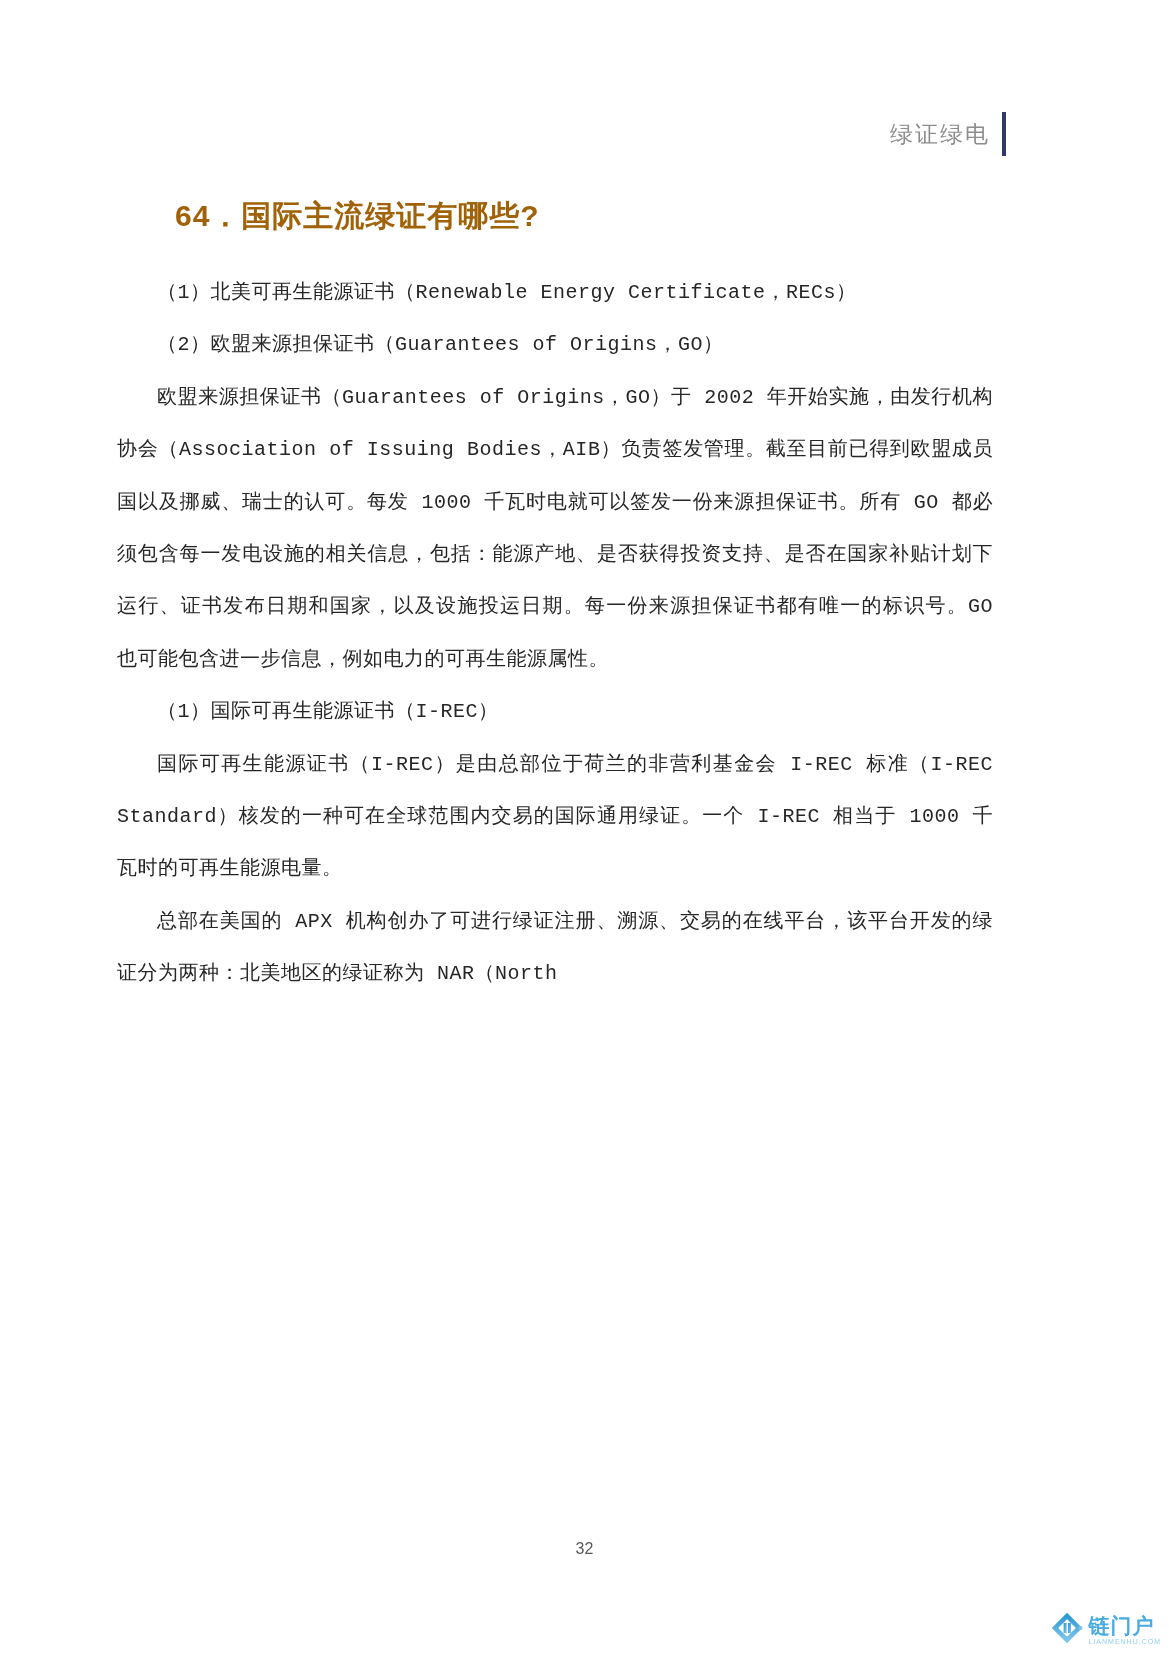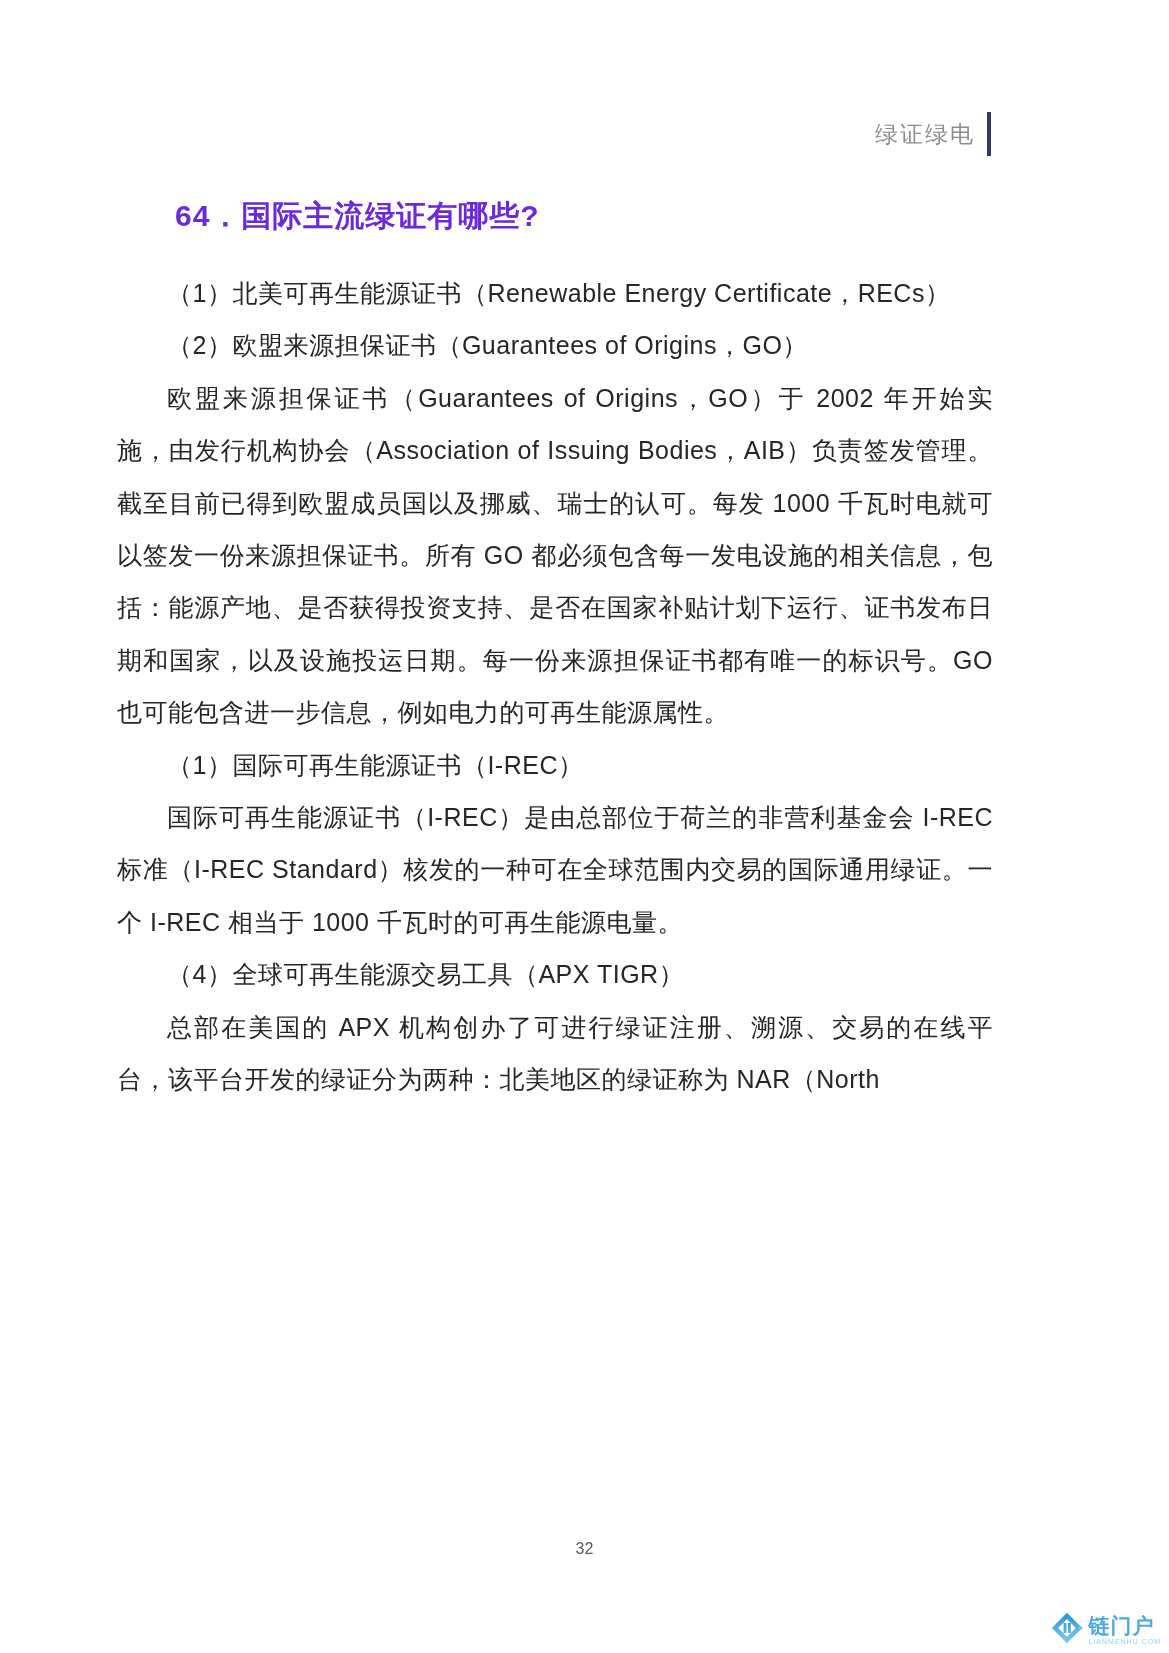--- a/index.html
+++ b/index.html
@@ -13,21 +13,21 @@
     height: 1653px;
     background: #ffffff;
     overflow: hidden;
     font-family: "Liberation Sans", "DejaVu Sans", sans-serif;
   }
   
   .running-header {
     position: absolute;
     top: 112px;
     left: 0;
-    right: 178px;
+    right: 163px;
     display: flex;
     justify-content: flex-end;
     align-items: center;
     gap: 12px;
   }
   .running-header .label {
     font-size: 23px;
     letter-spacing: 2px;
     color: #8c8c8c;
   }
@@ -40,34 +40,35 @@
   .content {
     position: absolute;
     left: 117px;
     width: 876px;
     top: 196px;
   }
   .section-title {
     margin: 0 0 0 58px;
     font-size: 30px;
     font-weight: bold;
-    color: #6d28d9;
+    color: #a16207;
     letter-spacing: 1px;
   }
   .body-text {
     margin-top: 30px;
   }
   .body-text p {
     margin: 0;
-    font-size: 25px;
+    font-size: 20px;
     line-height: 52.4px;
     color: #262626;
     text-align: justify;
     text-indent: 2em;
     letter-spacing: 0.5px;
+    font-family: Liberation Mono, monospace;
   }
   
   .page-number {
     position: absolute;
     top: 1540px;
     left: 0;
     width: 100%;
     text-align: center;
     font-size: 16px;
     color: #595959;
@@ -110,21 +111,20 @@
 
   <div class="content">
     <h1 class="section-title">64．国际主流绿证有哪些?</h1>
 
     <div class="body-text">
       <p>（1）北美可再生能源证书（Renewable Energy Certificate，RECs）</p>
       <p>（2）欧盟来源担保证书（Guarantees of Origins，GO）</p>
       <p>欧盟来源担保证书（Guarantees of Origins，GO）于 2002 年开始实施，由发行机构协会（Association of Issuing Bodies，AIB）负责签发管理。截至目前已得到欧盟成员国以及挪威、瑞士的认可。每发 1000 千瓦时电就可以签发一份来源担保证书。所有 GO 都必须包含每一发电设施的相关信息，包括：能源产地、是否获得投资支持、是否在国家补贴计划下运行、证书发布日期和国家，以及设施投运日期。每一份来源担保证书都有唯一的标识号。GO 也可能包含进一步信息，例如电力的可再生能源属性。</p>
       <p>（1）国际可再生能源证书（I-REC）</p>
       <p>国际可再生能源证书（I-REC）是由总部位于荷兰的非营利基金会 I-REC 标准（I-REC Standard）核发的一种可在全球范围内交易的国际通用绿证。一个 I-REC 相当于 1000 千瓦时的可再生能源电量。</p>
-      <p>（4）全球可再生能源交易工具（APX TIGR）</p>
       <p>总部在美国的 APX 机构创办了可进行绿证注册、溯源、交易的在线平台，该平台开发的绿证分为两种：北美地区的绿证称为 NAR（North</p>
     </div>
   </div>
 
   <div class="page-number">32</div>
 
   <div class="watermark">
     <span>
       <svg width="34" height="34" viewBox="0 0 34 34" aria-hidden="true">
         <defs>

